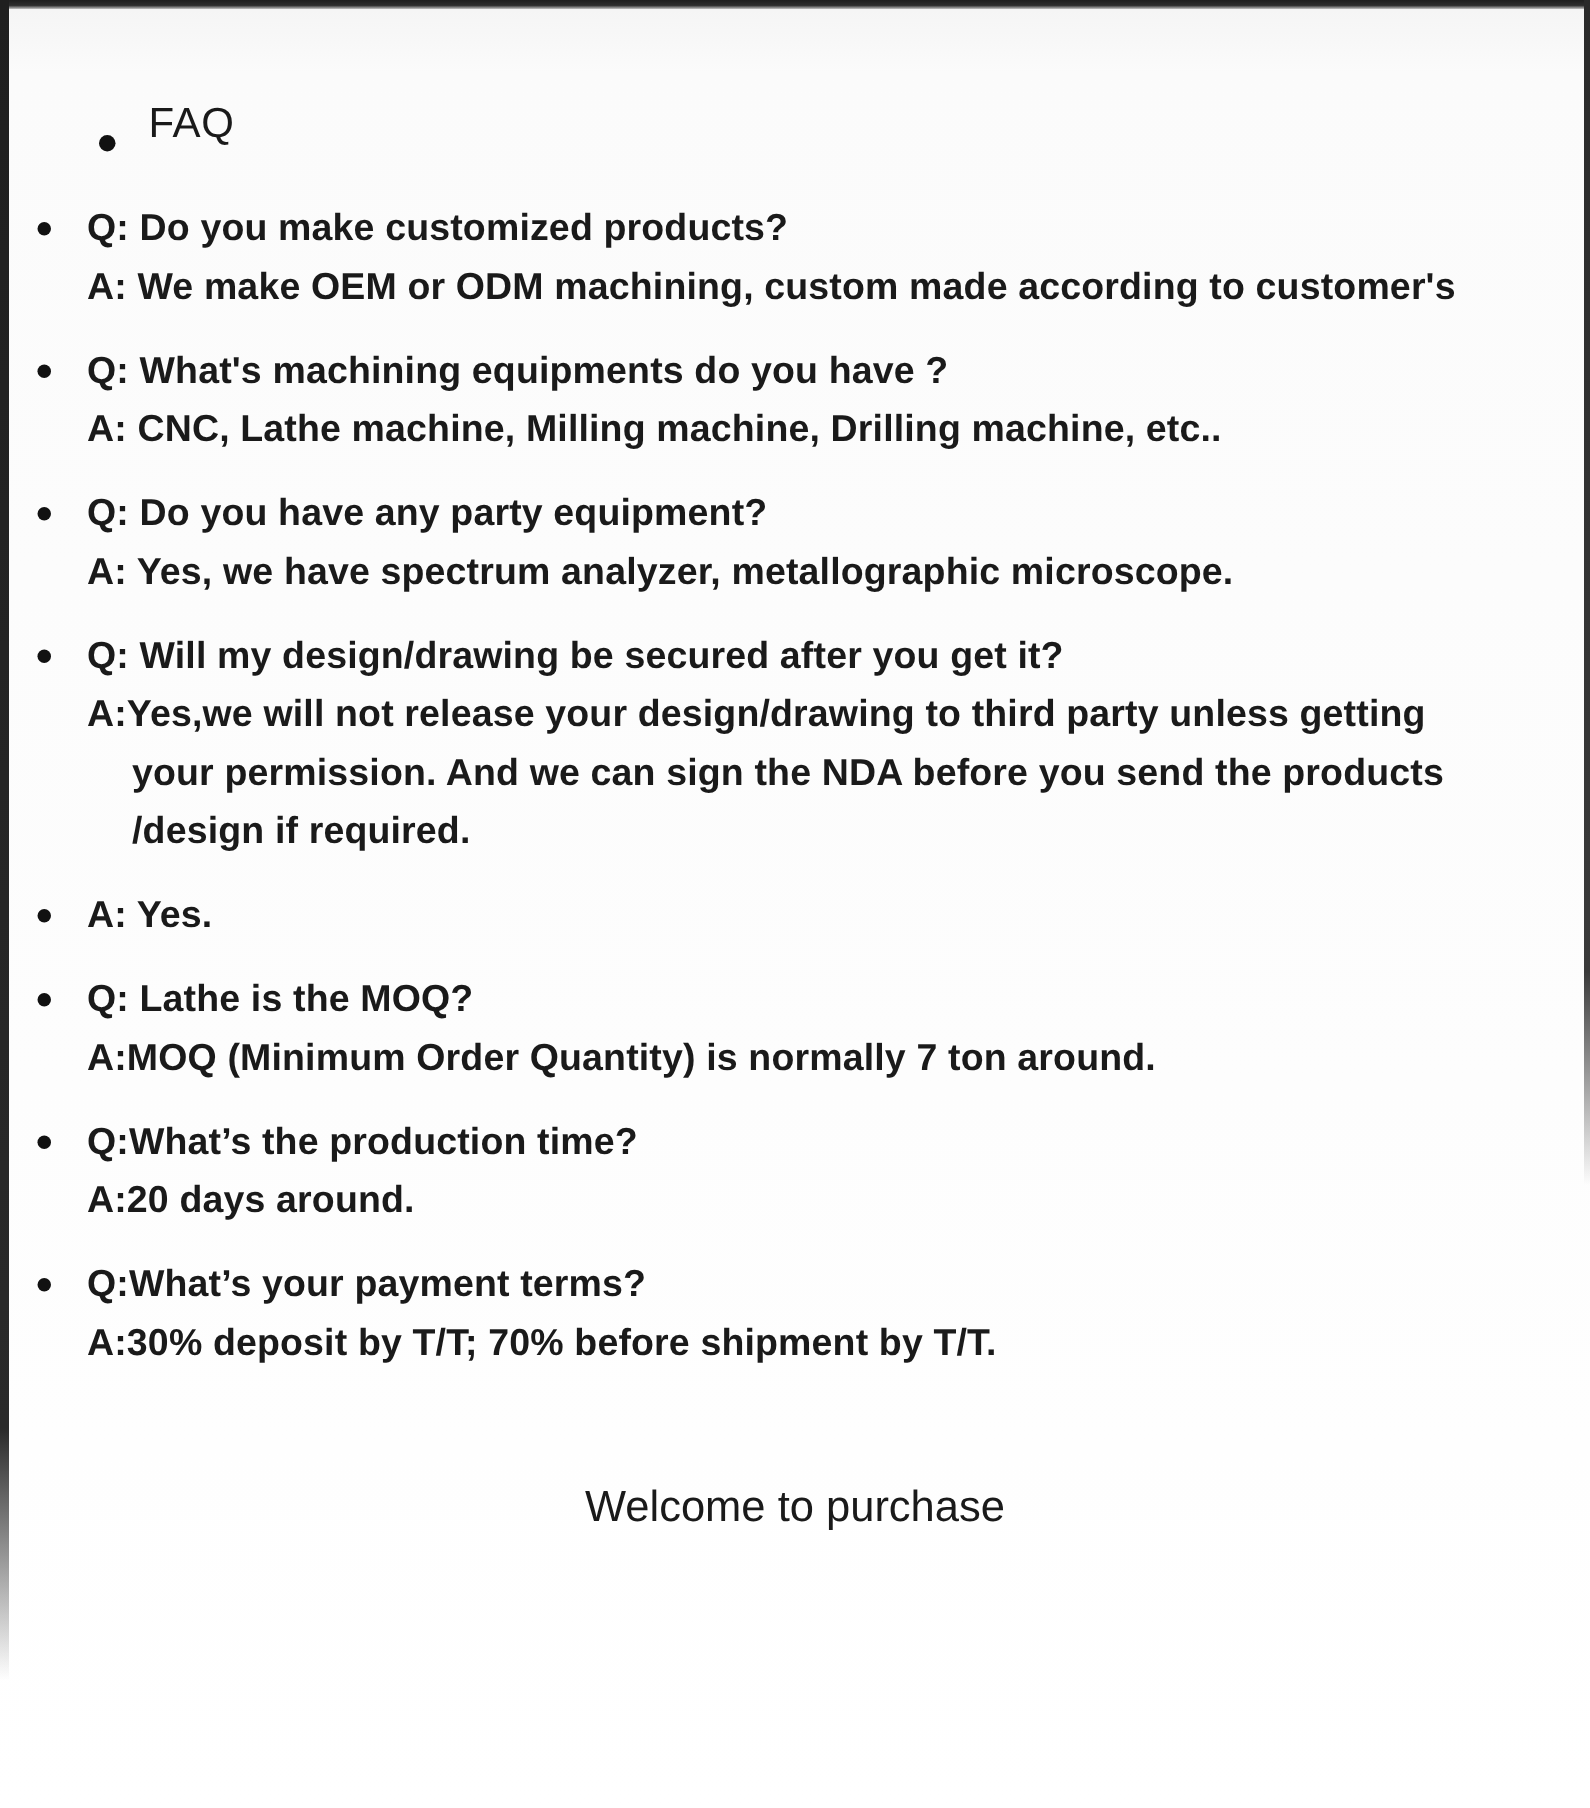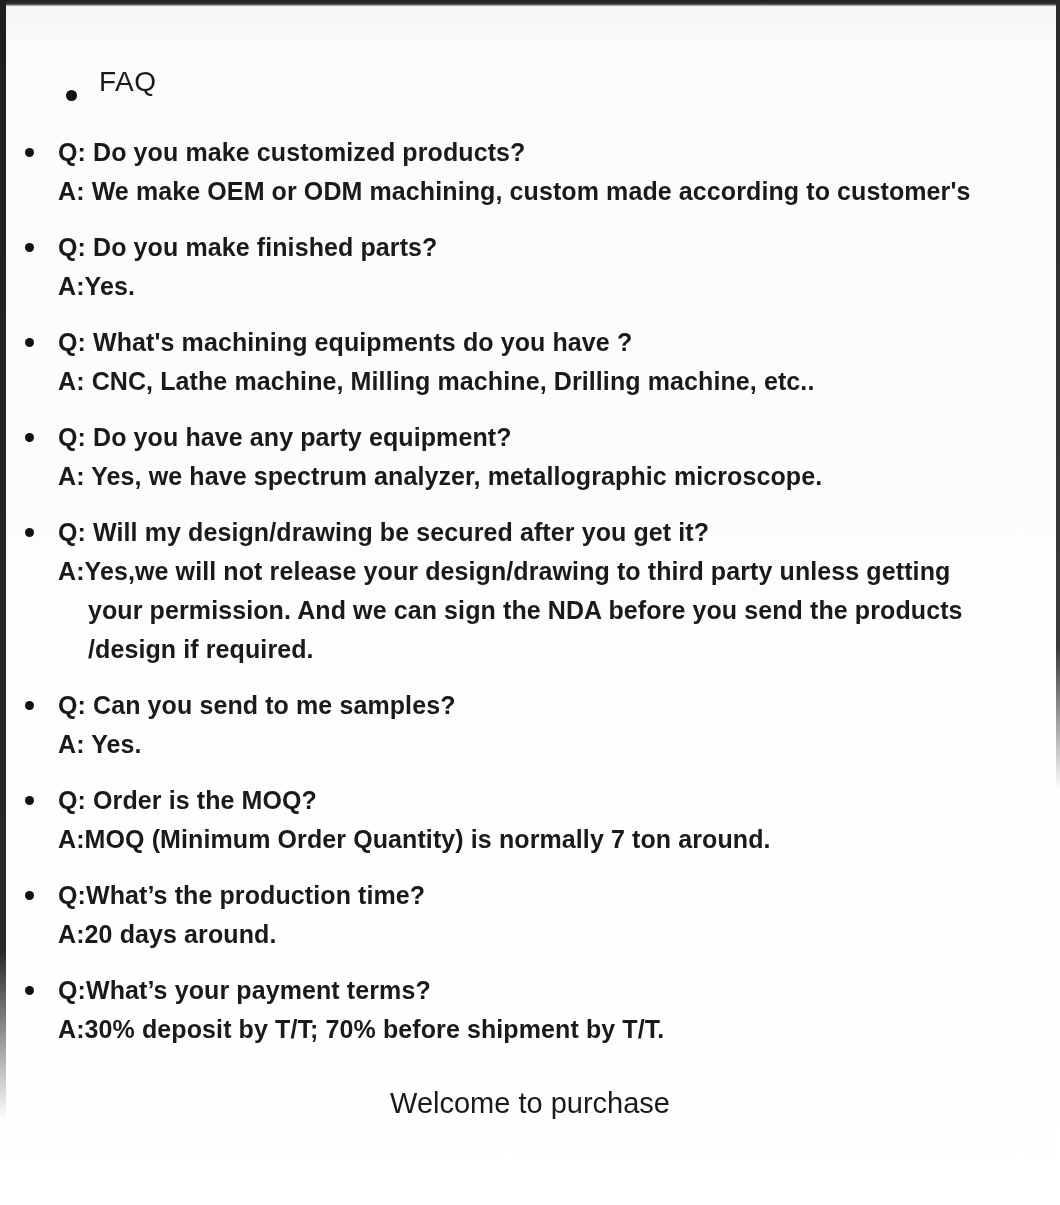--- a/index.html
+++ b/index.html
@@ -88,21 +88,21 @@
     font-size: 25px;
     line-height: 39px;
     white-space: nowrap;
     letter-spacing: 0.1px;
     font-weight: bold;
   }
   .cont { padding-left: 30px; }
 
   
   .footer {
-    margin-top: 34px;
+    margin-top: 70px;
     text-align: center;
     font-size: 29px;
     line-height: 40px;
   }
 </style>
 </head>
 <body>
 
 <div class="frame-top"></div>
 <div class="frame-left"></div>
@@ -121,31 +121,20 @@
       <div class="dot"></div>
     </div>
     <div class="qa">
       <div class="line question">Q: Do you make customized products?</div>
       <div class="answers">
             <div class="line answer-line">A: We make OEM or ODM machining, custom made according to customer's</div>
           </div>
     </div>
   </div>
 
-  <div class="faq-item">
-    <div class="bullet-cell">
-      <div class="dot"></div>
-    </div>
-    <div class="qa">
-      <div class="line question">Q: Do you make finished parts?</div>
-      <div class="answers">
-            <div class="line answer-line">A:Yes.</div>
-          </div>
-    </div>
-  </div>
 
   <div class="faq-item">
     <div class="bullet-cell">
       <div class="dot"></div>
     </div>
     <div class="qa">
       <div class="line question">Q: What's machining equipments do you have ?</div>
       <div class="answers">
             <div class="line answer-line">A: CNC, Lathe machine, Milling machine, Drilling machine, etc..</div>
           </div>
@@ -176,33 +165,32 @@
             <div class="line answer-line cont">/design if required.</div>
           </div>
     </div>
   </div>
 
   <div class="faq-item">
     <div class="bullet-cell">
       <div class="dot"></div>
     </div>
     <div class="qa">
-      <div class="line question">Q: Can you send to me samples?</div>
       <div class="answers">
             <div class="line answer-line">A: Yes.</div>
           </div>
     </div>
   </div>
 
   <div class="faq-item">
     <div class="bullet-cell">
       <div class="dot"></div>
     </div>
     <div class="qa">
-      <div class="line question">Q: Order is the MOQ?</div>
+      <div class="line question">Q: Lathe is the MOQ?</div>
       <div class="answers">
             <div class="line answer-line">A:MOQ (Minimum Order Quantity) is normally 7 ton around.</div>
           </div>
     </div>
   </div>
 
   <div class="faq-item">
     <div class="bullet-cell">
       <div class="dot"></div>
     </div>

